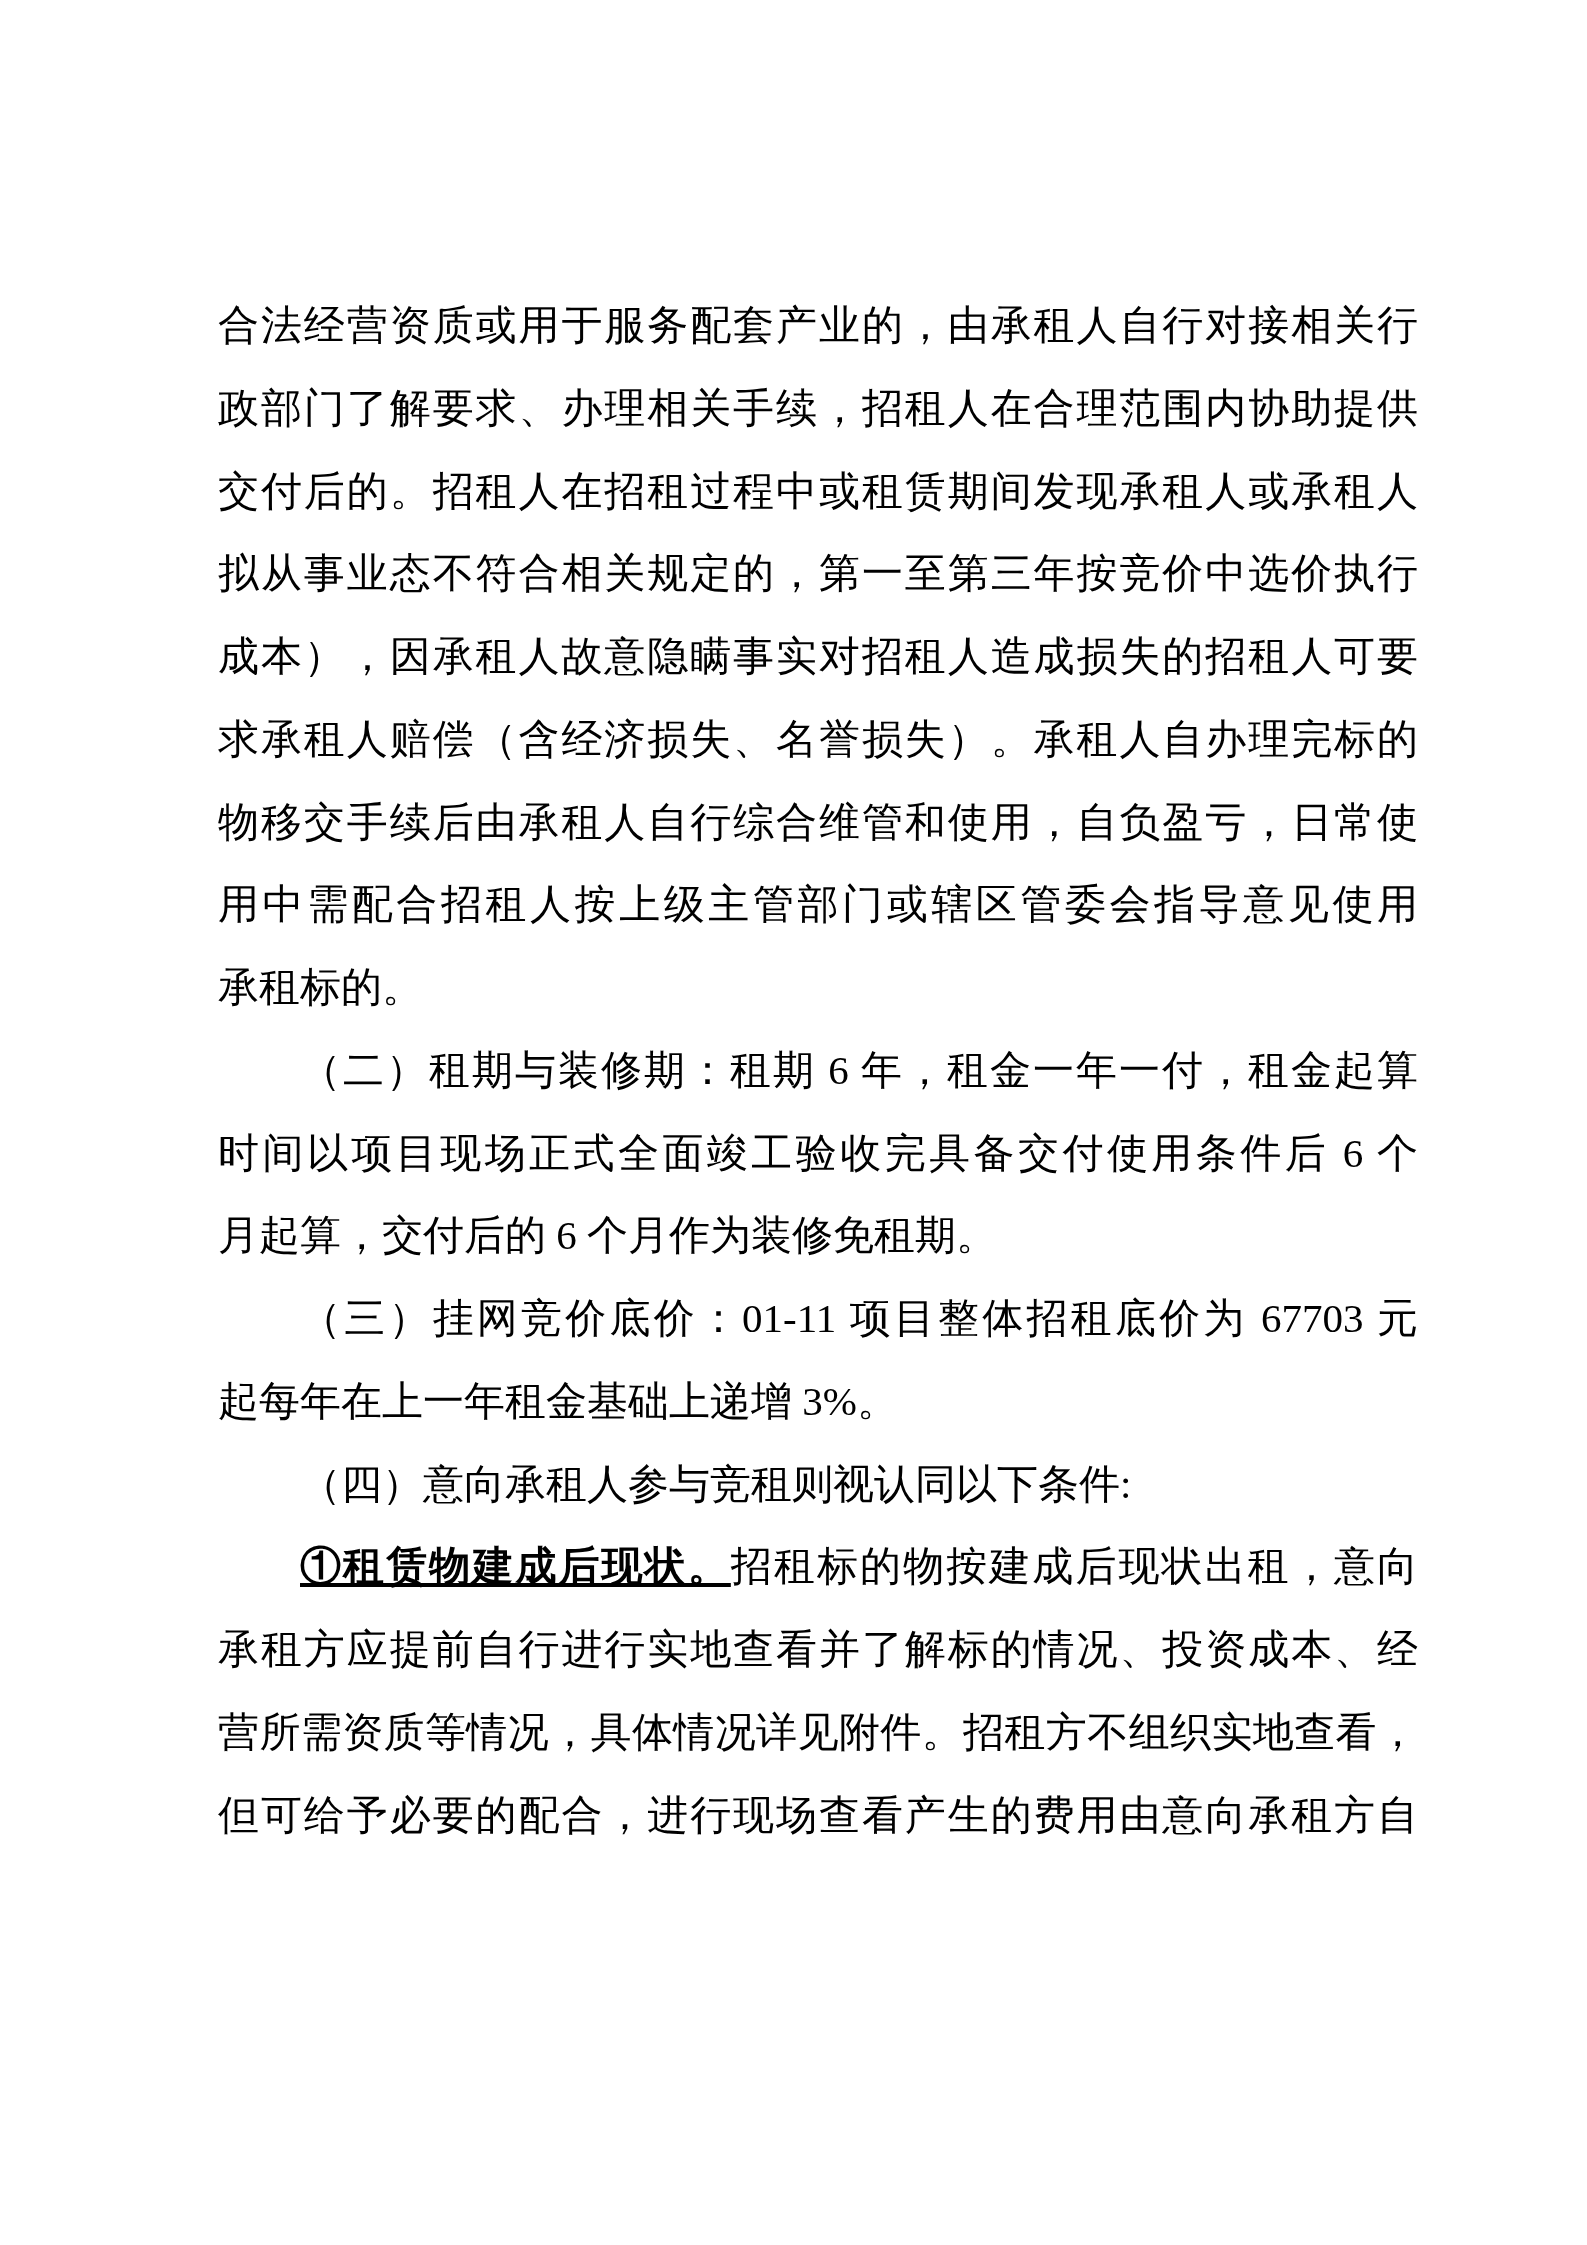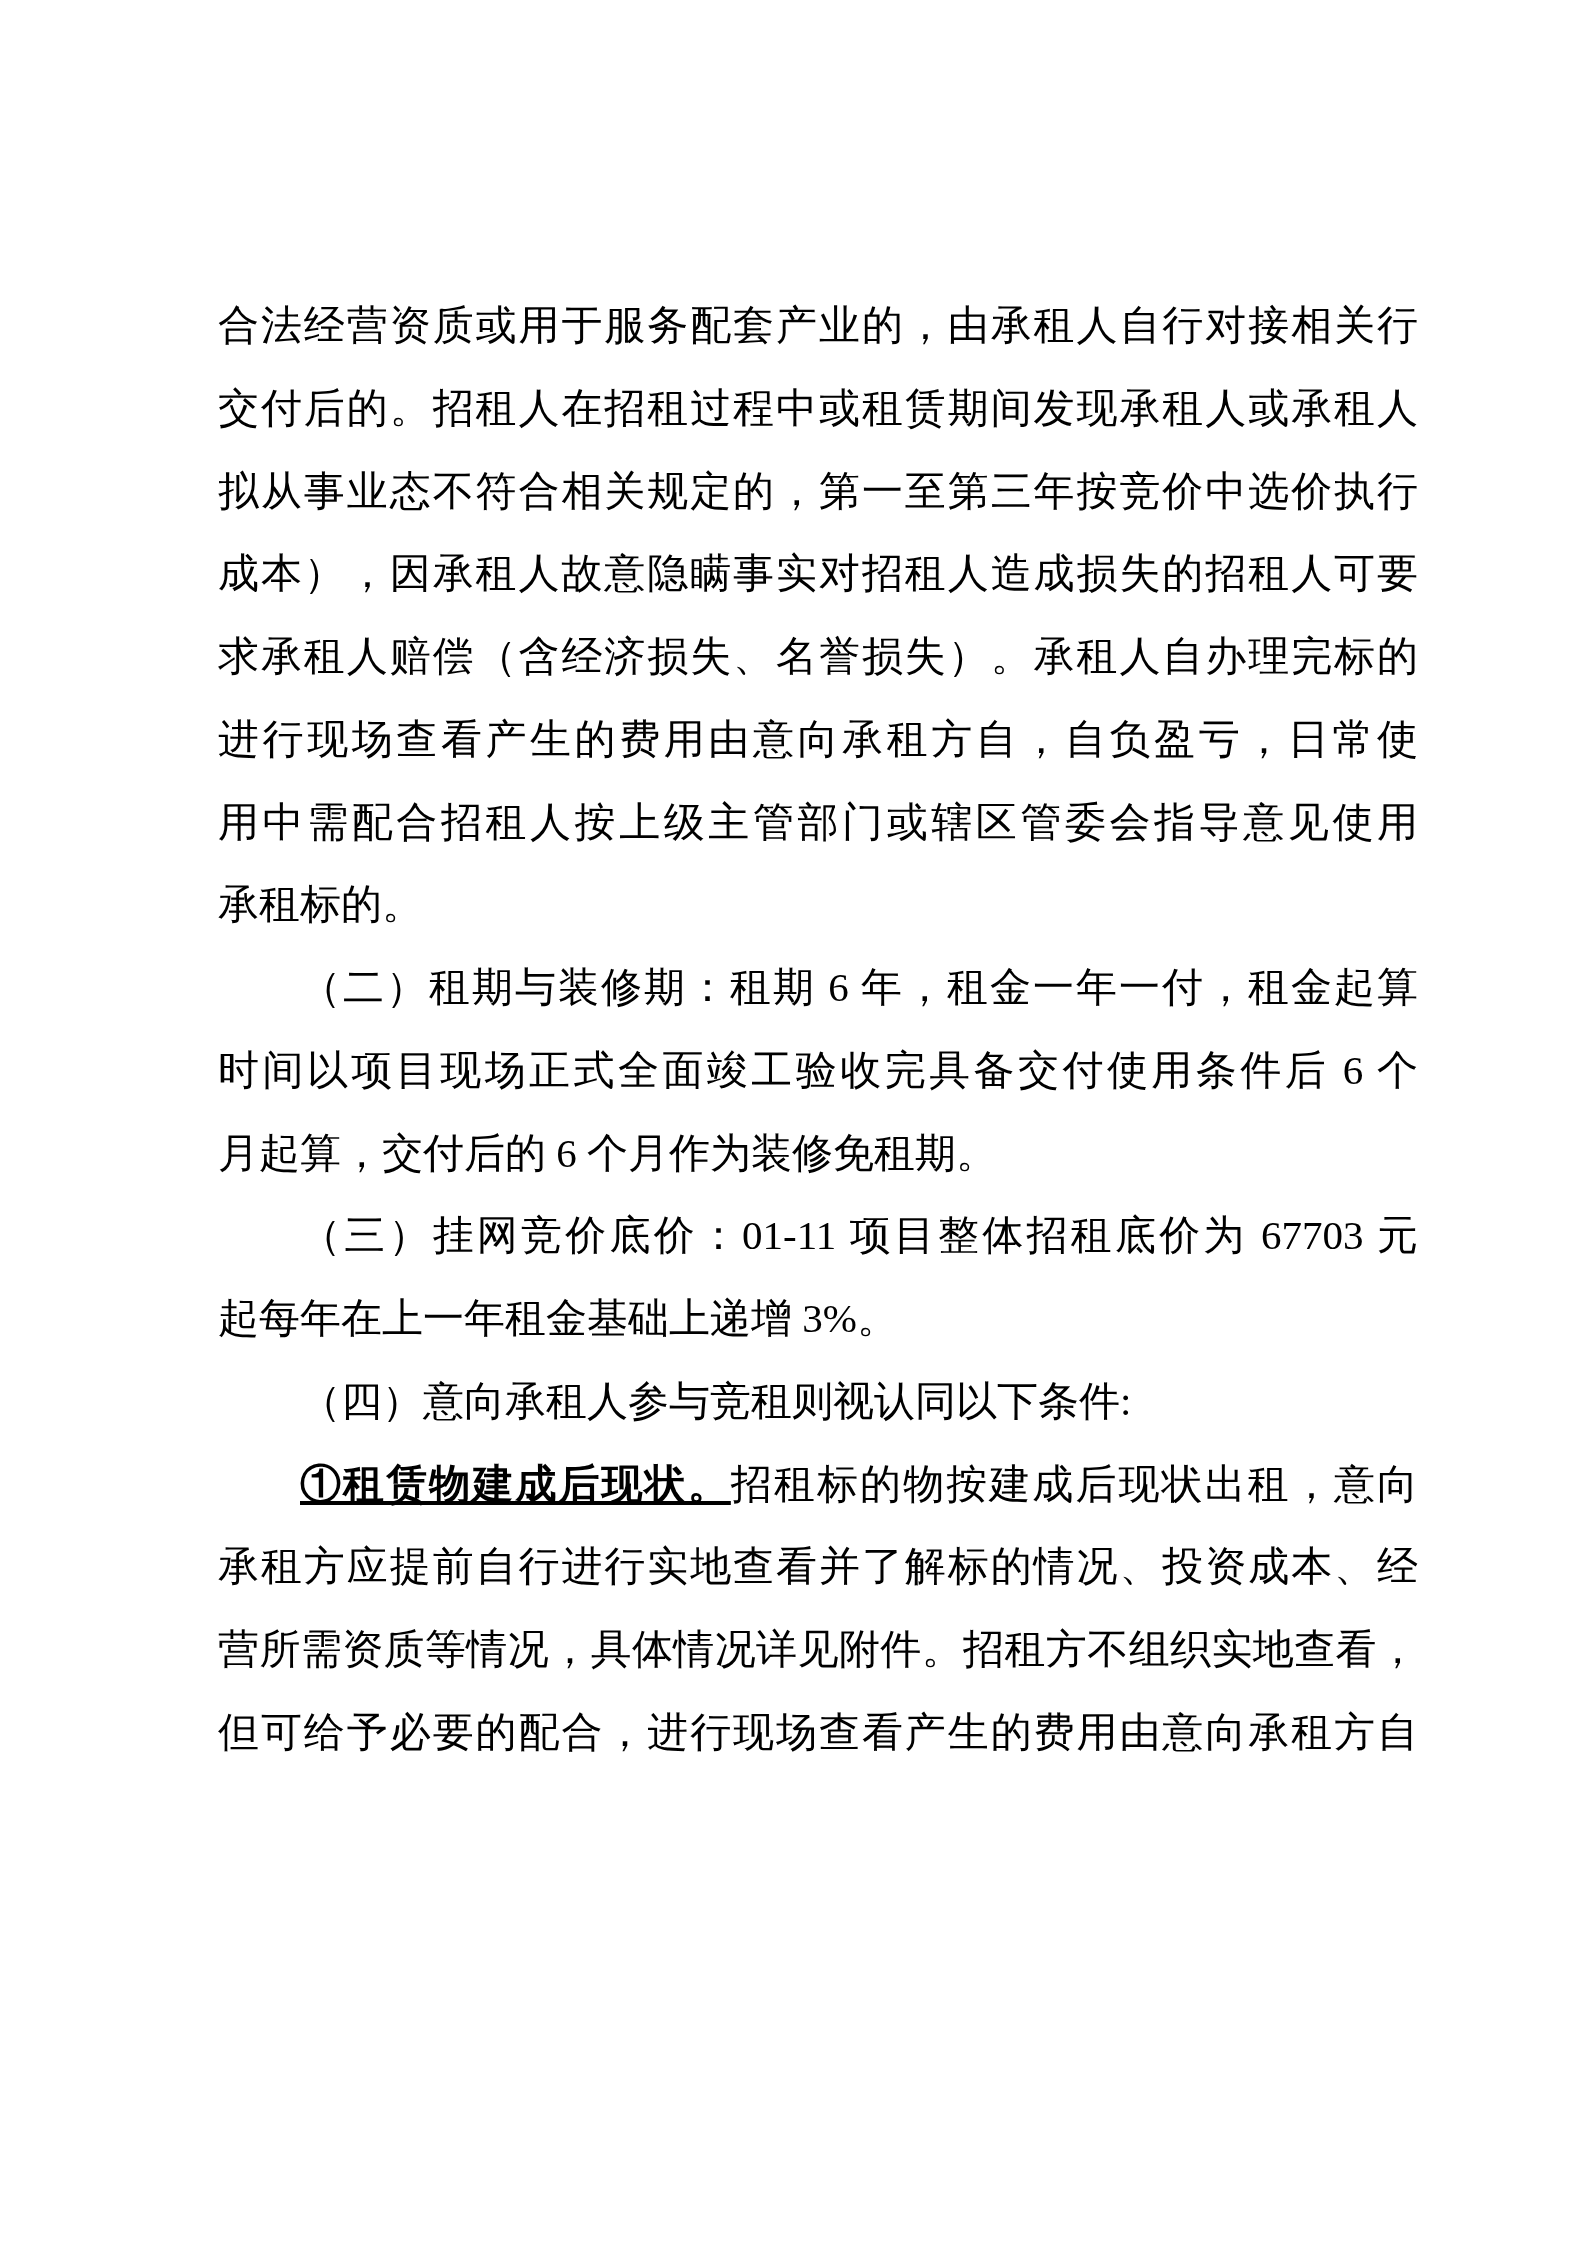--- a/index.html
+++ b/index.html
@@ -49,25 +49,26 @@
     font-weight: bold;
     text-decoration: underline;
   }
 </style>
 </head>
 <body>
 
 <div class="page">
   <div class="textblock">
       <div class="line justify">合法经营资质或用于服务配套产业的，由承租人自行对接相关行</div>
+      <div class="line justify">政部门了解要求、办理相关手续，招租人在合理范围内协助提供</div>
       <div class="line justify">交付后的。招租人在招租过程中或租赁期间发现承租人或承租人</div>
       <div class="line justify">拟从事业态不符合相关规定的，第一至第三年按竞价中选价执行</div>
       <div class="line justify">成本），因承租人故意隐瞒事实对招租人造成损失的招租人可要</div>
       <div class="line justify">求承租人赔偿（含经济损失、名誉损失）。承租人自办理完标的</div>
-      <div class="line justify">进行现场查看产生的费用由意向承租方自，自负盈亏，日常使</div>
+      <div class="line justify">物移交手续后由承租人自行综合维管和使用，自负盈亏，日常使</div>
       <div class="line justify">用中需配合招租人按上级主管部门或辖区管委会指导意见使用</div>
       <div class="line">承租标的。</div>
       <div class="line justify indent">（二）租期与装修期：租期 6 年，租金一年一付，租金起算</div>
       <div class="line justify">时间以项目现场正式全面竣工验收完具备交付使用条件后 6 个</div>
       <div class="line">月起算，交付后的 6 个月作为装修免租期。</div>
       <div class="line justify indent">（三）挂网竞价底价：01-11 项目整体招租底价为 67703 元</div>
       <div class="line">起每年在上一年租金基础上递增 3%。</div>
       <div class="line indent">（四）意向承租人参与竞租则视认同以下条件:</div>
       <div class="line justify indent"><span class="bold">①租赁物建成后现状。</span><span>招租标的物按建成后现状出租，意向</span></div>
       <div class="line justify">承租方应提前自行进行实地查看并了解标的情况、投资成本、经</div>

